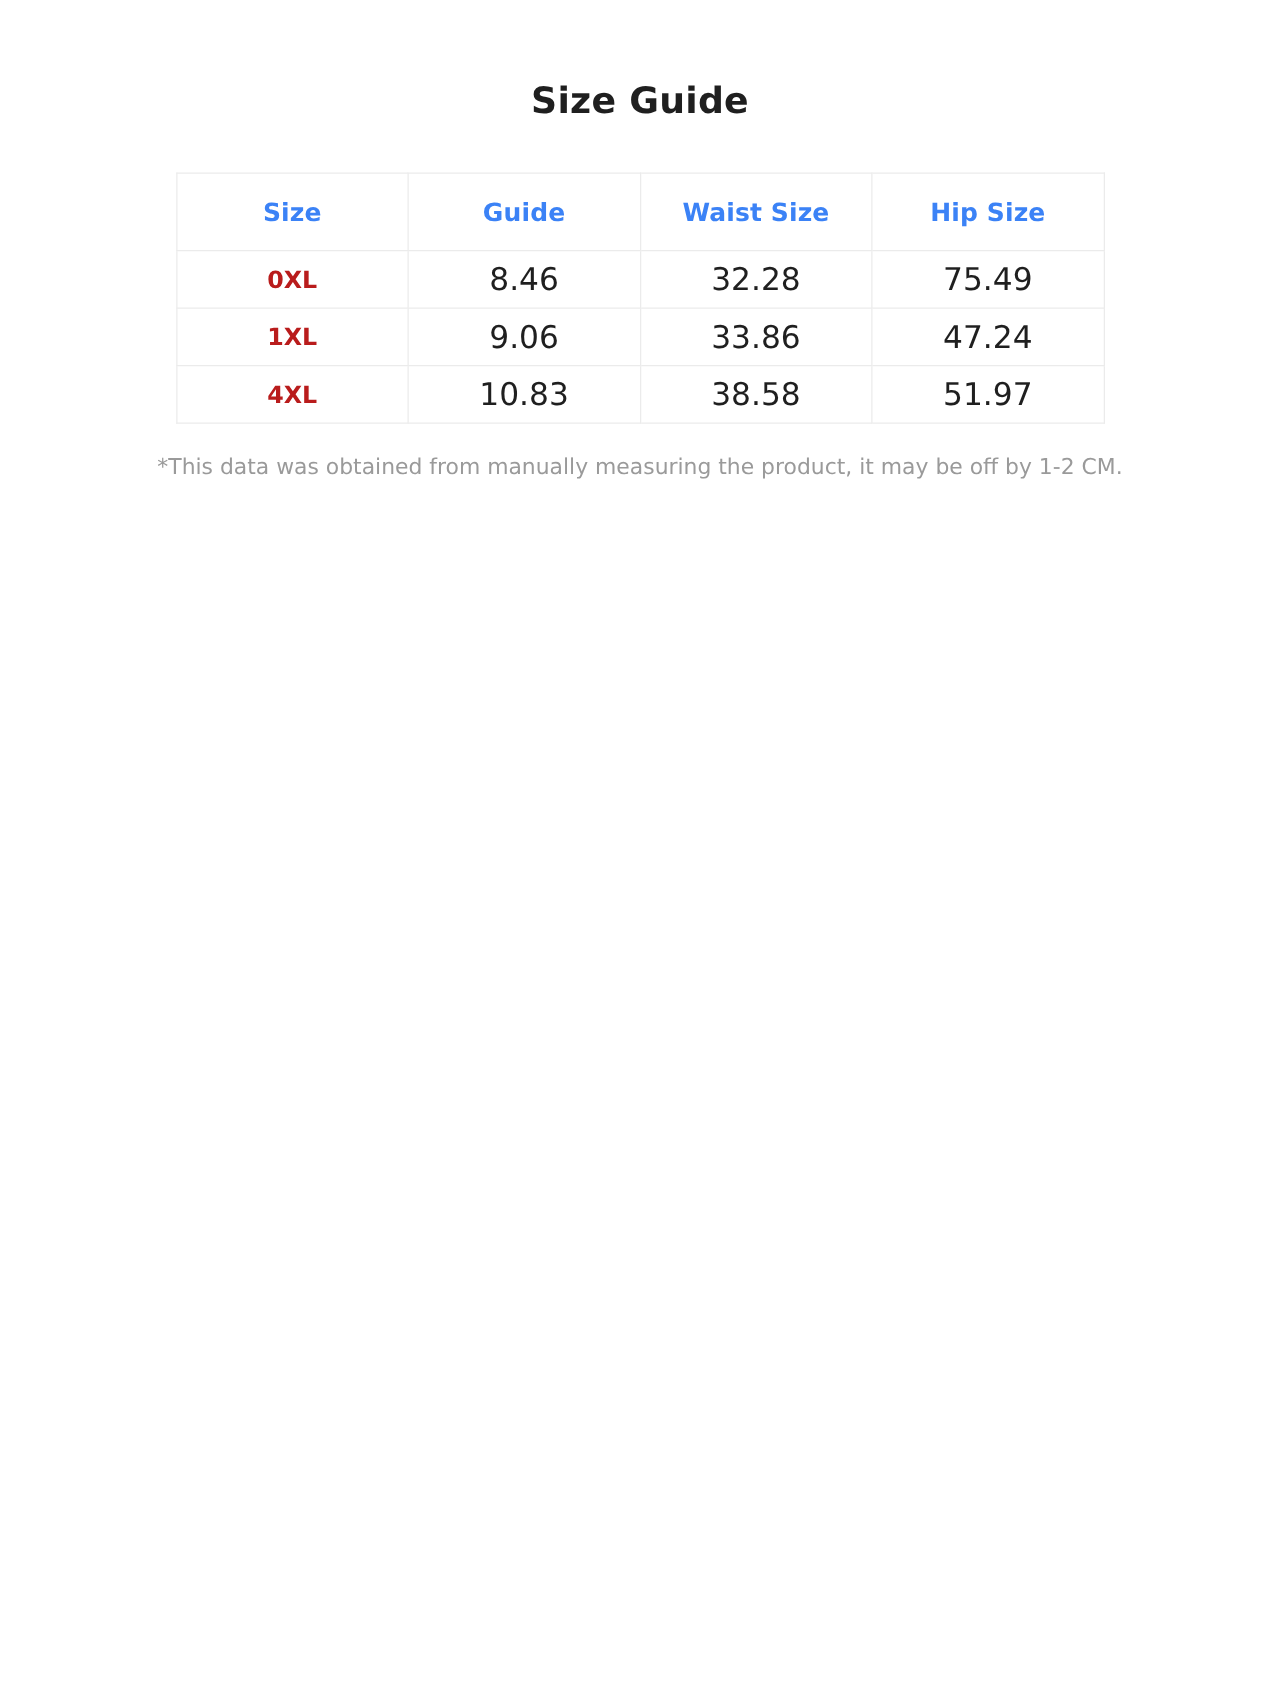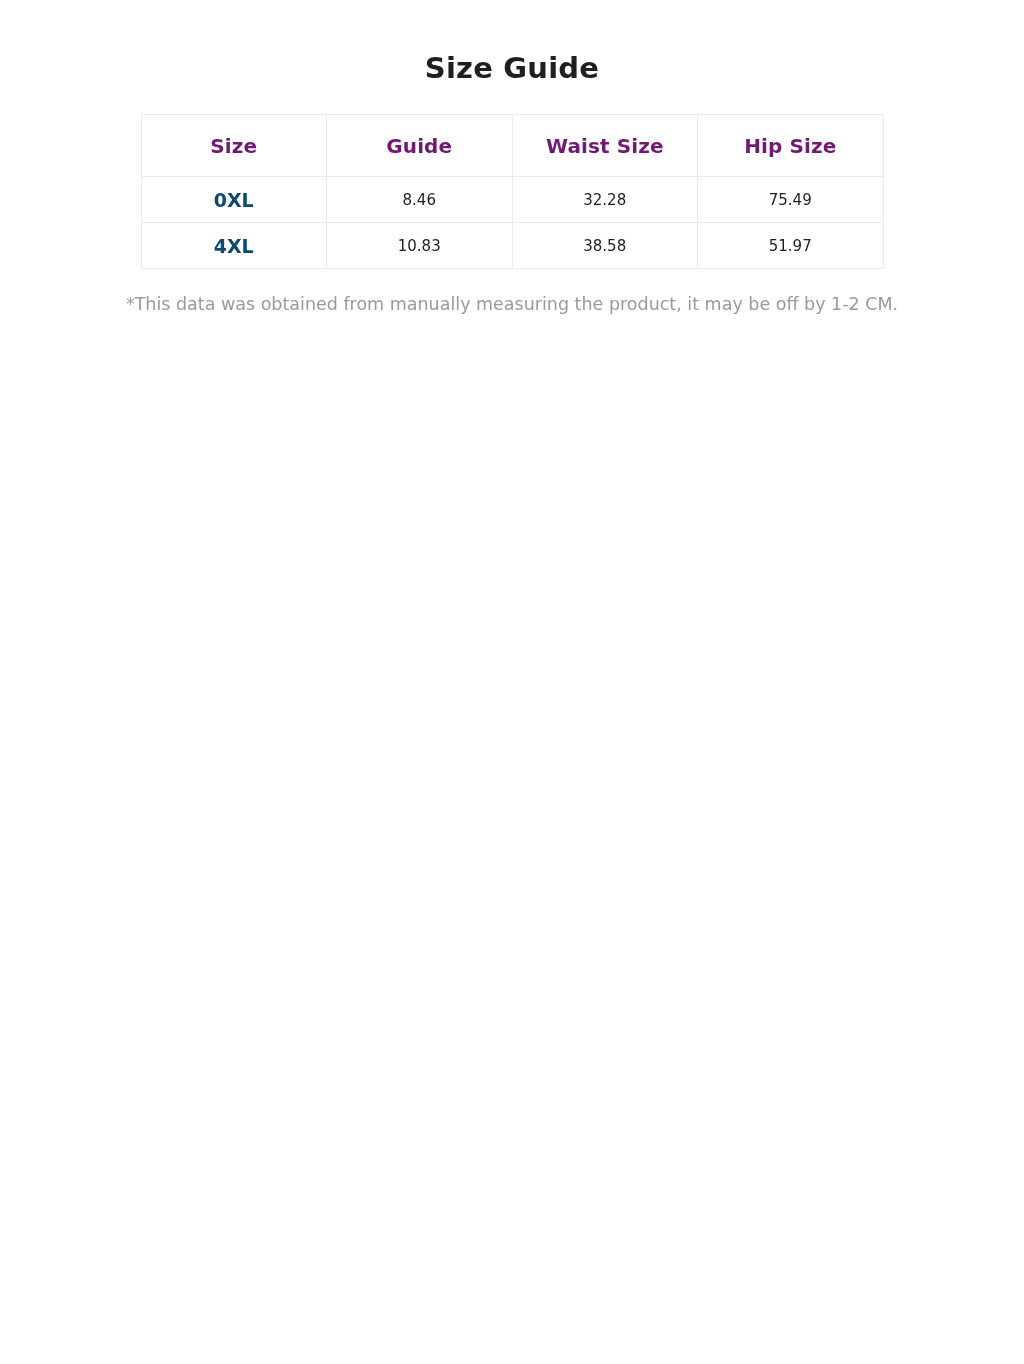--- a/index.html
+++ b/index.html
@@ -22,21 +22,21 @@
     background: #ffffff;
     box-sizing: border-box;
   }
 
   .guide-title {
     text-align: center;
     font-size: 29px;
     font-weight: bold;
     color: #1f1f1f;
     letter-spacing: 0.2px;
-    margin: 0;
+    margin: 12px;
     padding-top: 50px;
     line-height: 36px;
   }
 
   .table-wrap {
     margin: 0;
     padding-top: 28px;
     display: flex;
     justify-content: center;
   }
@@ -57,34 +57,34 @@
     text-align: center;
     vertical-align: middle;
     padding: 0;
     background: #ffffff;
   }
 
   table.size-table thead th {
     height: 61px;
     font-size: 20px;
     font-weight: bold;
-    color: #701a75;
+    color: #3b82f6;
     letter-spacing: 0.1px;
   }
 
   table.size-table tbody td {
     height: 45px;
-    font-size: 15px;
+    font-size: 25px;
     font-weight: normal;
     color: #1f1f1f;
   }
 
   table.size-table tbody td.size-cell {
     font-weight: bold;
-    color: #0c4a6e;
+    color: #b91c1c;
     font-size: 19px;
   }
 
   .footnote {
     width: 880px;
     margin: 12px auto;
     padding-top: 11px;
     font-size: 17.5px;
     line-height: 24px;
     color: #9a9a9a;
@@ -116,20 +116,26 @@
         </tr>
       </thead>
       <tbody>
         <tr>
           <td class="size-cell">0XL</td>
           <td>8.46</td>
           <td>32.28</td>
           <td>75.49</td>
         </tr>
         <tr>
+          <td class="size-cell">1XL</td>
+          <td>9.06</td>
+          <td>33.86</td>
+          <td>47.24</td>
+        </tr>
+        <tr>
           <td class="size-cell">4XL</td>
           <td>10.83</td>
           <td>38.58</td>
           <td>51.97</td>
         </tr>
       </tbody>
     </table>
   </div>
 
   <p class="footnote">*This data was obtained from manually measuring the product, it may be off by 1-2 CM.</p>

